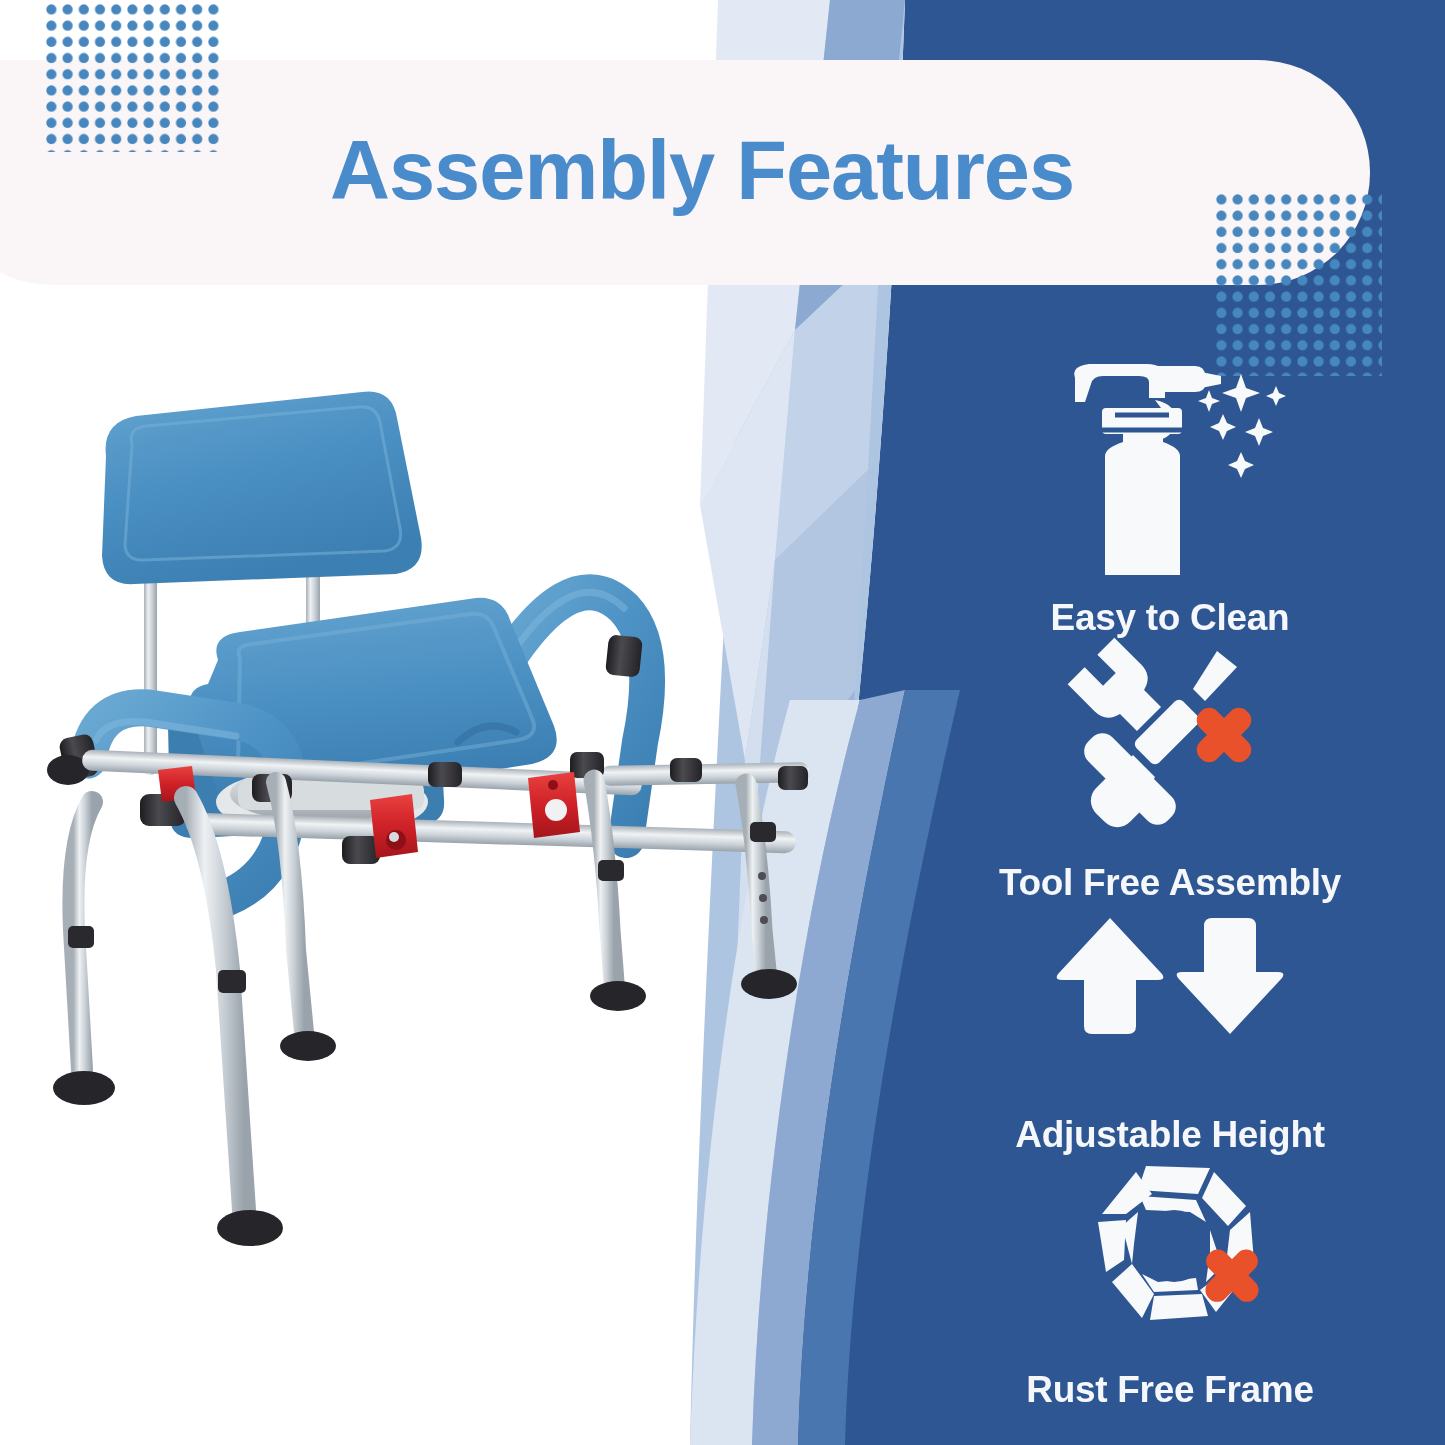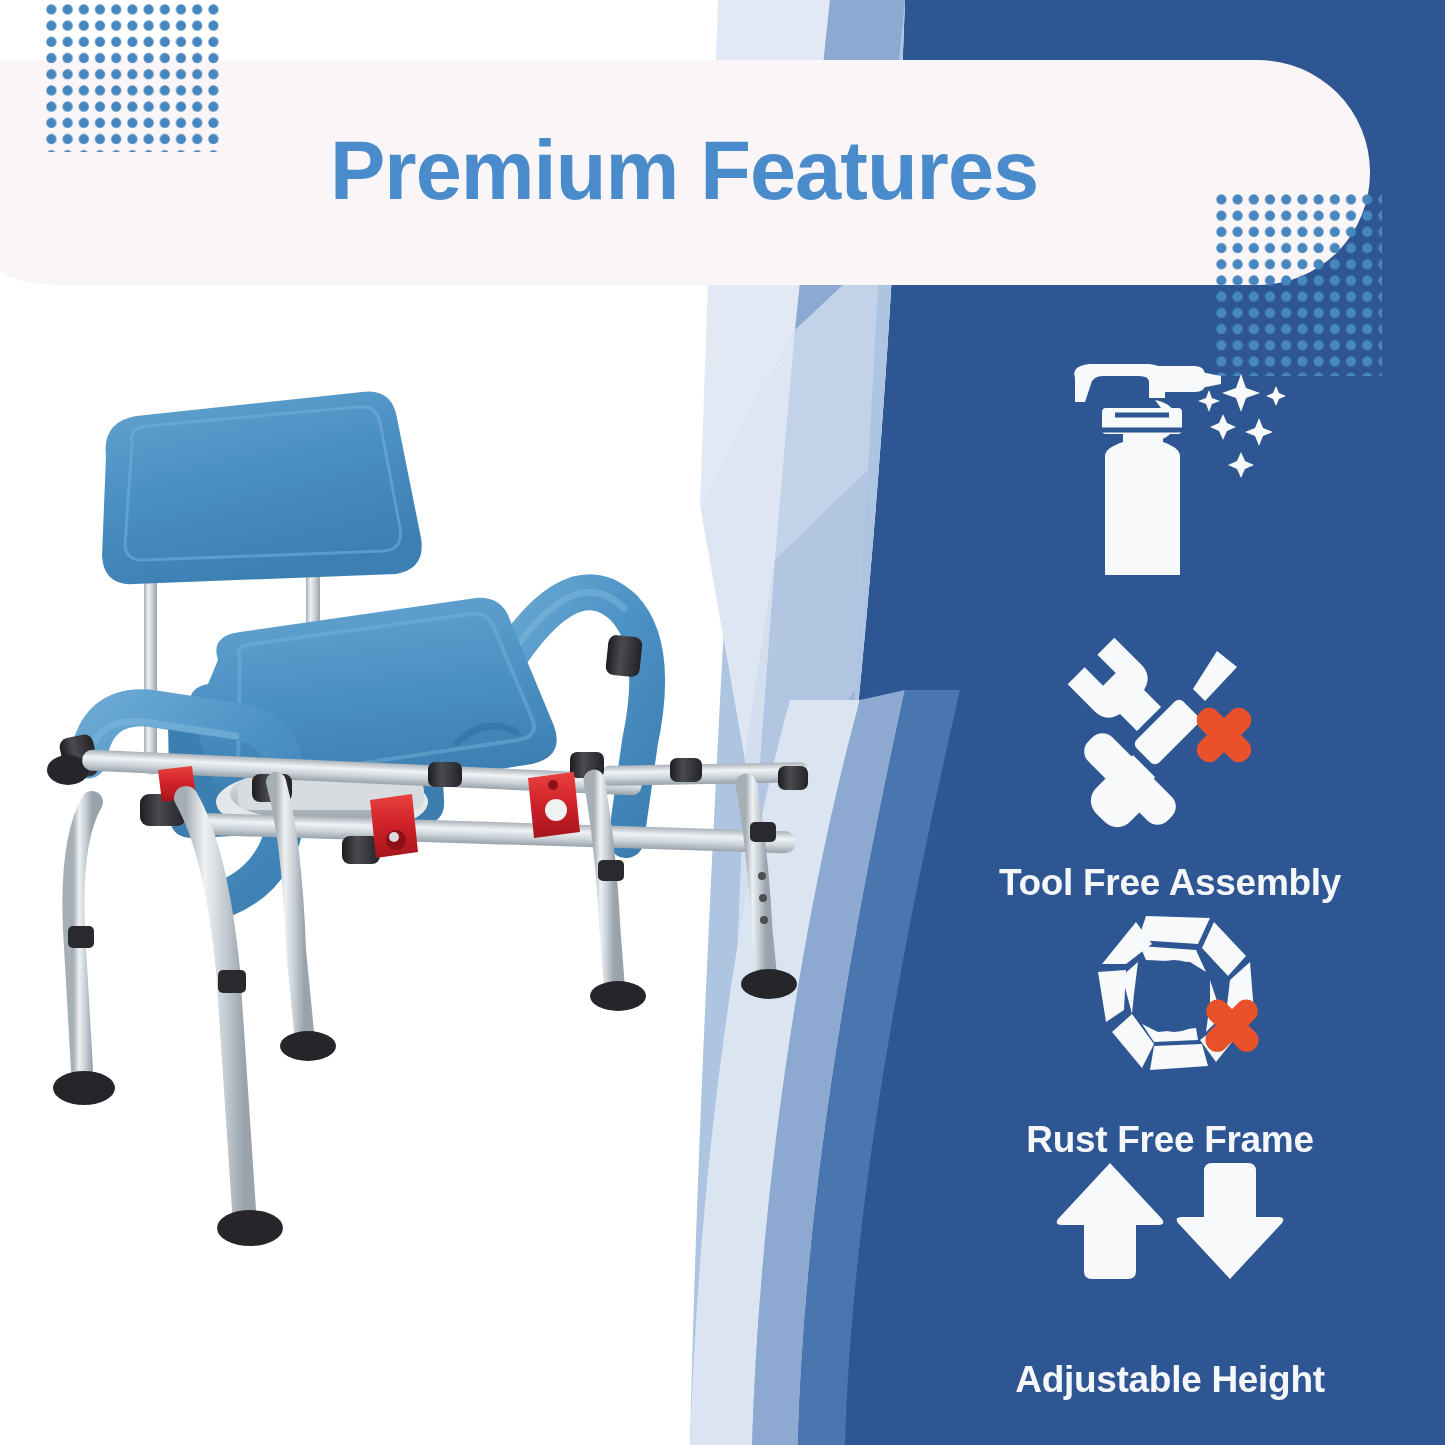--- a/index.html
+++ b/index.html
@@ -104,21 +104,21 @@
       <defs>
         <pattern id="dotsL" x="0" y="0" width="16.2" height="16.2" patternUnits="userSpaceOnUse">
           <circle cx="5.4" cy="5.4" r="5.1" fill="#4787bf"></circle>
         </pattern>
       </defs>
       <rect width="178" height="148" fill="url(#dotsL)"></rect>
     </svg>
   </div>
 
   <div class="banner"></div>
-  <div class="banner-title">Premium Features</div>
+  <div class="banner-title">Assembly Features</div>
 
   <div class="dotgrid" style="left:1216px; top:194px; z-index:5;">
     <svg width="166" height="182" viewBox="0 0 166 182">
       <defs>
         <pattern id="dotsR" x="0" y="0" width="16.2" height="16.2" patternUnits="userSpaceOnUse">
           <circle cx="5.4" cy="5.4" r="5.1" fill="#4787bf"></circle>
         </pattern>
       </defs>
       <rect width="166" height="182" fill="url(#dotsR)"></rect>
     </svg>
@@ -288,20 +288,21 @@
             <path d="M196 92 L200 101 L209 105 L200 109 L196 118 L192 109 L183 105 L192 101 Z"></path>
             <path d="M231 26 L234 33 L241 36 L234 39 L231 46 L228 39 L221 36 L228 33 Z"></path>
           </g>
 
           <g stroke="#2d5693" stroke-width="5">
             <line x1="70" y1="55" x2="124" y2="55"></line>
             <line x1="57" y1="70" x2="137" y2="70"></line>
           </g>
         </svg>
       </div>
+      <div class="feature-label">Easy to Clean</div>
     </div>
 
     <div class="feature f2">
       <div class="feature-icon">
         <svg width="250" height="205" viewBox="0 0 250 205">
           <g fill="#f7f9fb">
 
             <g transform="rotate(45 125 100)">
               <path d="M50 86 Q36 86 36 100 L36 116 Q36 128 50 128 L66 128 L66 154 L96 154 L96 128 L112 128 Q124 128 124 116 L124 100 Q124 86 112 86 L96 86 L96 58 L66 58 L66 86 Z" opacity="0"></path>
             </g>
@@ -320,20 +321,34 @@
             <rect x="54" y="128" width="48" height="64" rx="18" transform="rotate(45 78 160)"></rect>
           </g>
 
           <g fill="#e8512a">
             <rect x="146" y="88" width="66" height="24" rx="11" transform="rotate(45 179 100)"></rect>
             <rect x="146" y="88" width="66" height="24" rx="11" transform="rotate(-45 179 100)"></rect>
           </g>
         </svg>
       </div>
       <div class="feature-label">Tool Free Assembly</div>
+    </div>
+
+    <div class="feature f3">
+      <div class="feature-icon">
+        <svg width="240" height="180" viewBox="0 0 240 180">
+          <g fill="#f7f9fb">
+
+            <path d="M60 8 L112 64 Q116 70 108 70 L86 70 L86 116 Q86 124 78 124 L42 124 Q34 124 34 116 L34 70 L12 70 Q4 70 8 64 Z"></path>
+
+            <path d="M180 124 L232 68 Q236 62 228 62 L206 62 L206 16 Q206 8 198 8 L162 8 Q154 8 154 16 L154 62 L132 62 Q124 62 128 68 Z"></path>
+          </g>
+        </svg>
+      </div>
+      <div class="feature-label">Adjustable Height</div>
     </div>
 
     <div class="feature f4">
       <div class="feature-icon">
         <svg width="240" height="185" viewBox="0 0 240 185">
           <g fill="#f7f9fb">
 
             <path d="M96 6 L160 8 L148 34 L88 30 Z"></path>
             <path d="M164 12 L196 46 L178 66 L152 38 Z"></path>
             <path d="M200 52 L204 102 L176 104 L180 70 Z"></path>
@@ -353,28 +368,14 @@
 
           <g fill="#e8512a">
             <rect x="150" y="104" width="64" height="23" rx="11" transform="rotate(45 182 116)"></rect>
             <rect x="150" y="104" width="64" height="23" rx="11" transform="rotate(-45 182 116)"></rect>
           </g>
         </svg>
       </div>
       <div class="feature-label">Rust Free Frame</div>
     </div>
 
-    <div class="feature f3">
-      <div class="feature-icon">
-        <svg width="240" height="180" viewBox="0 0 240 180">
-          <g fill="#f7f9fb">
-
-            <path d="M60 8 L112 64 Q116 70 108 70 L86 70 L86 116 Q86 124 78 124 L42 124 Q34 124 34 116 L34 70 L12 70 Q4 70 8 64 Z"></path>
-
-            <path d="M180 124 L232 68 Q236 62 228 62 L206 62 L206 16 Q206 8 198 8 L162 8 Q154 8 154 16 L154 62 L132 62 Q124 62 128 68 Z"></path>
-          </g>
-        </svg>
-      </div>
-      <div class="feature-label">Adjustable Height</div>
-    </div>
-
   </div>
 </div>
 
 </body></html>

